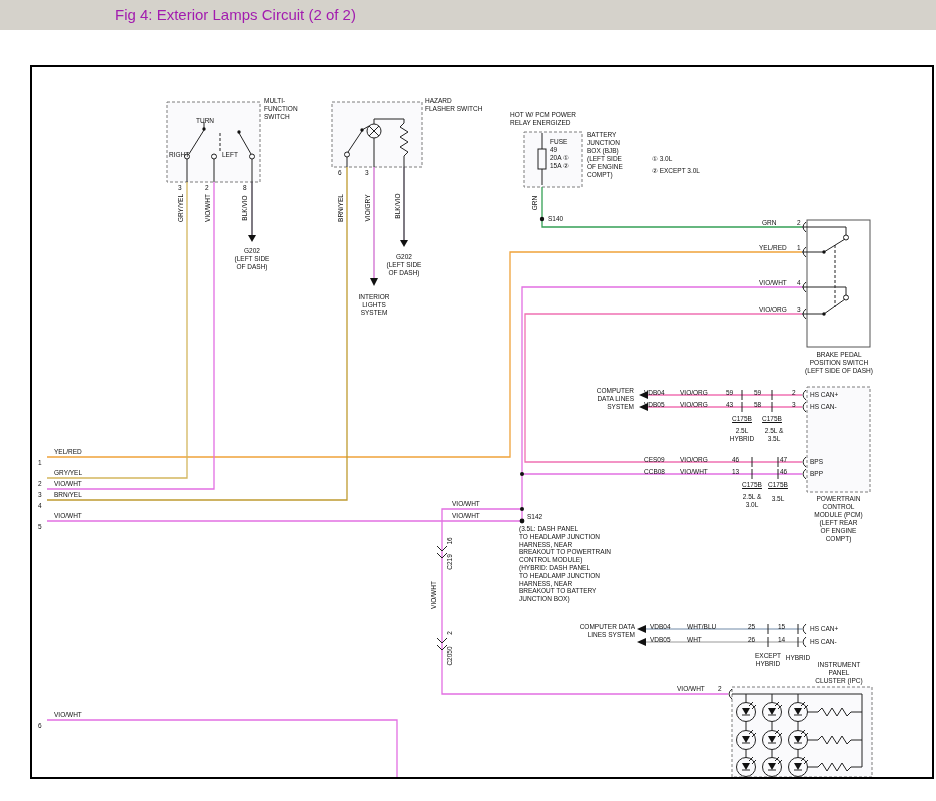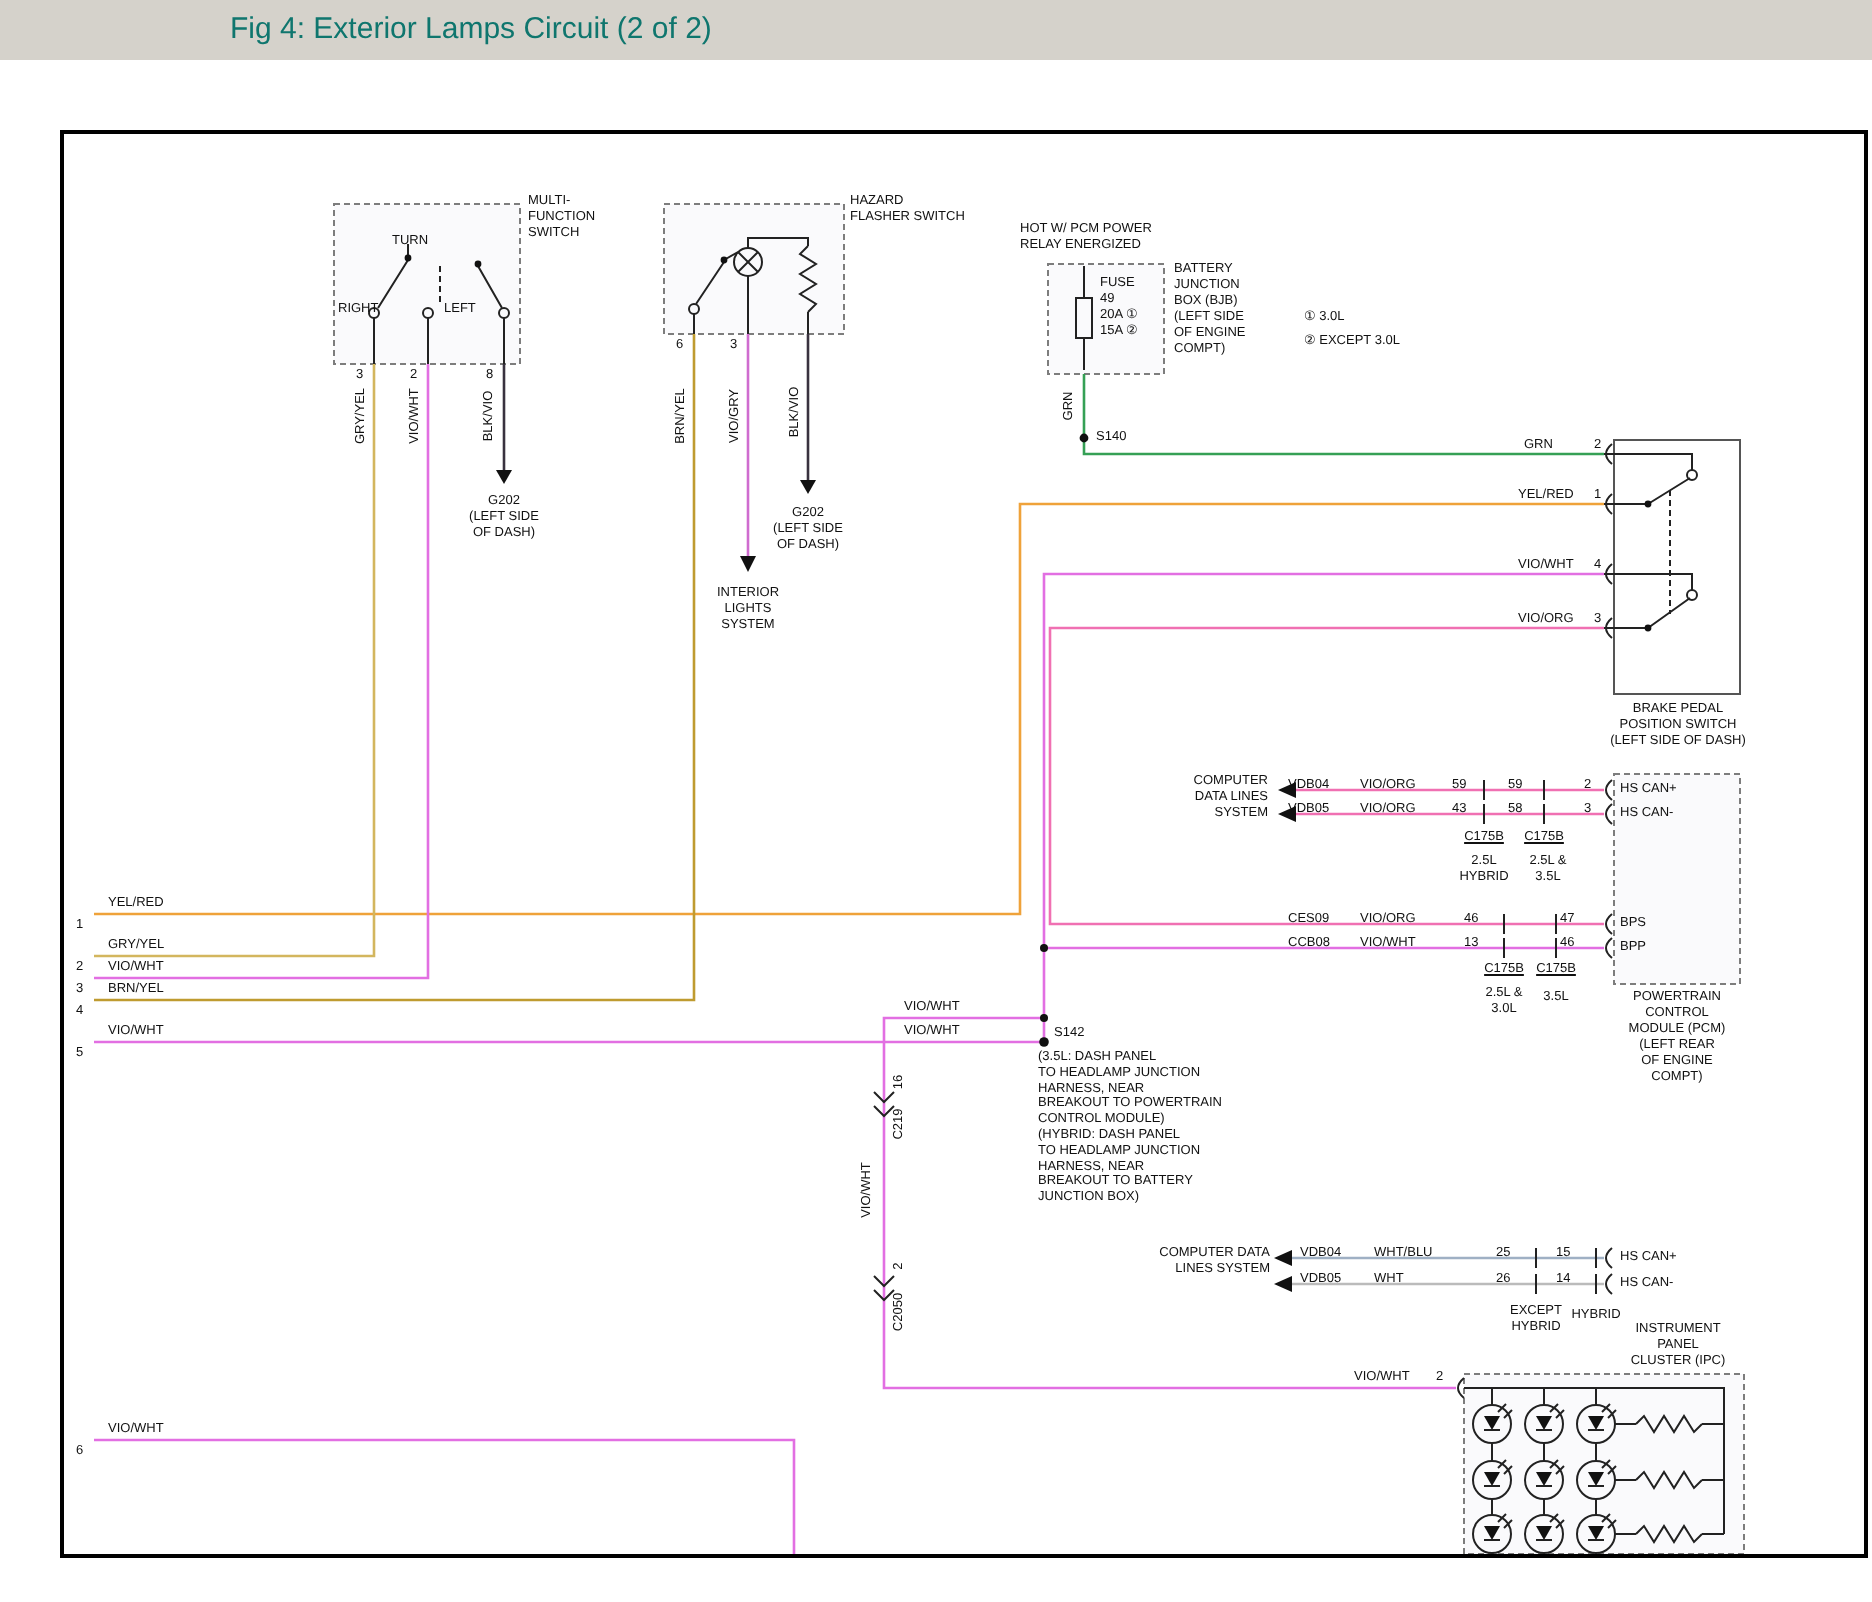--- a/index.html
+++ b/index.html
@@ -1,19 +1,19 @@
 <!DOCTYPE html>
 <html><head>
 <meta charset="utf-8">
 <style>
   html,body{margin:0;padding:0;background:#fff;}
   body{width:936px;height:801px;position:relative;overflow:hidden;
        font-family:"Liberation Sans",sans-serif;}
   .titlebar{position:absolute;left:0;top:0;width:936px;height:30px;background:#d5d2cb;}
-  .title{position:absolute;left:115px;top:6px;font-size:15px;color:#0f766e;}
+  .title{position:absolute;left:115px;top:6px;font-size:15px;color:#a21caf;}
   .frame{position:absolute;left:30px;top:65px;width:900px;height:710px;background:#fff;
          border:2px solid #000;overflow:hidden;}
   .frame svg{position:absolute;left:0;top:0;}
   .l{position:absolute;font-size:6.5px;line-height:8px;color:#111;white-space:pre-line;z-index:5;}
   .c{text-align:center;}
   .r{text-align:right;}
   .v{transform:translate(-50%,-50%) rotate(-90deg);white-space:nowrap;}
   .u{text-decoration:underline;}
   .dboxfill{fill:#fafafc;stroke:#7d7d7d;stroke-width:1;stroke-dasharray:3,2;}
   .sbox{fill:none;stroke:#555;stroke-width:1;}

